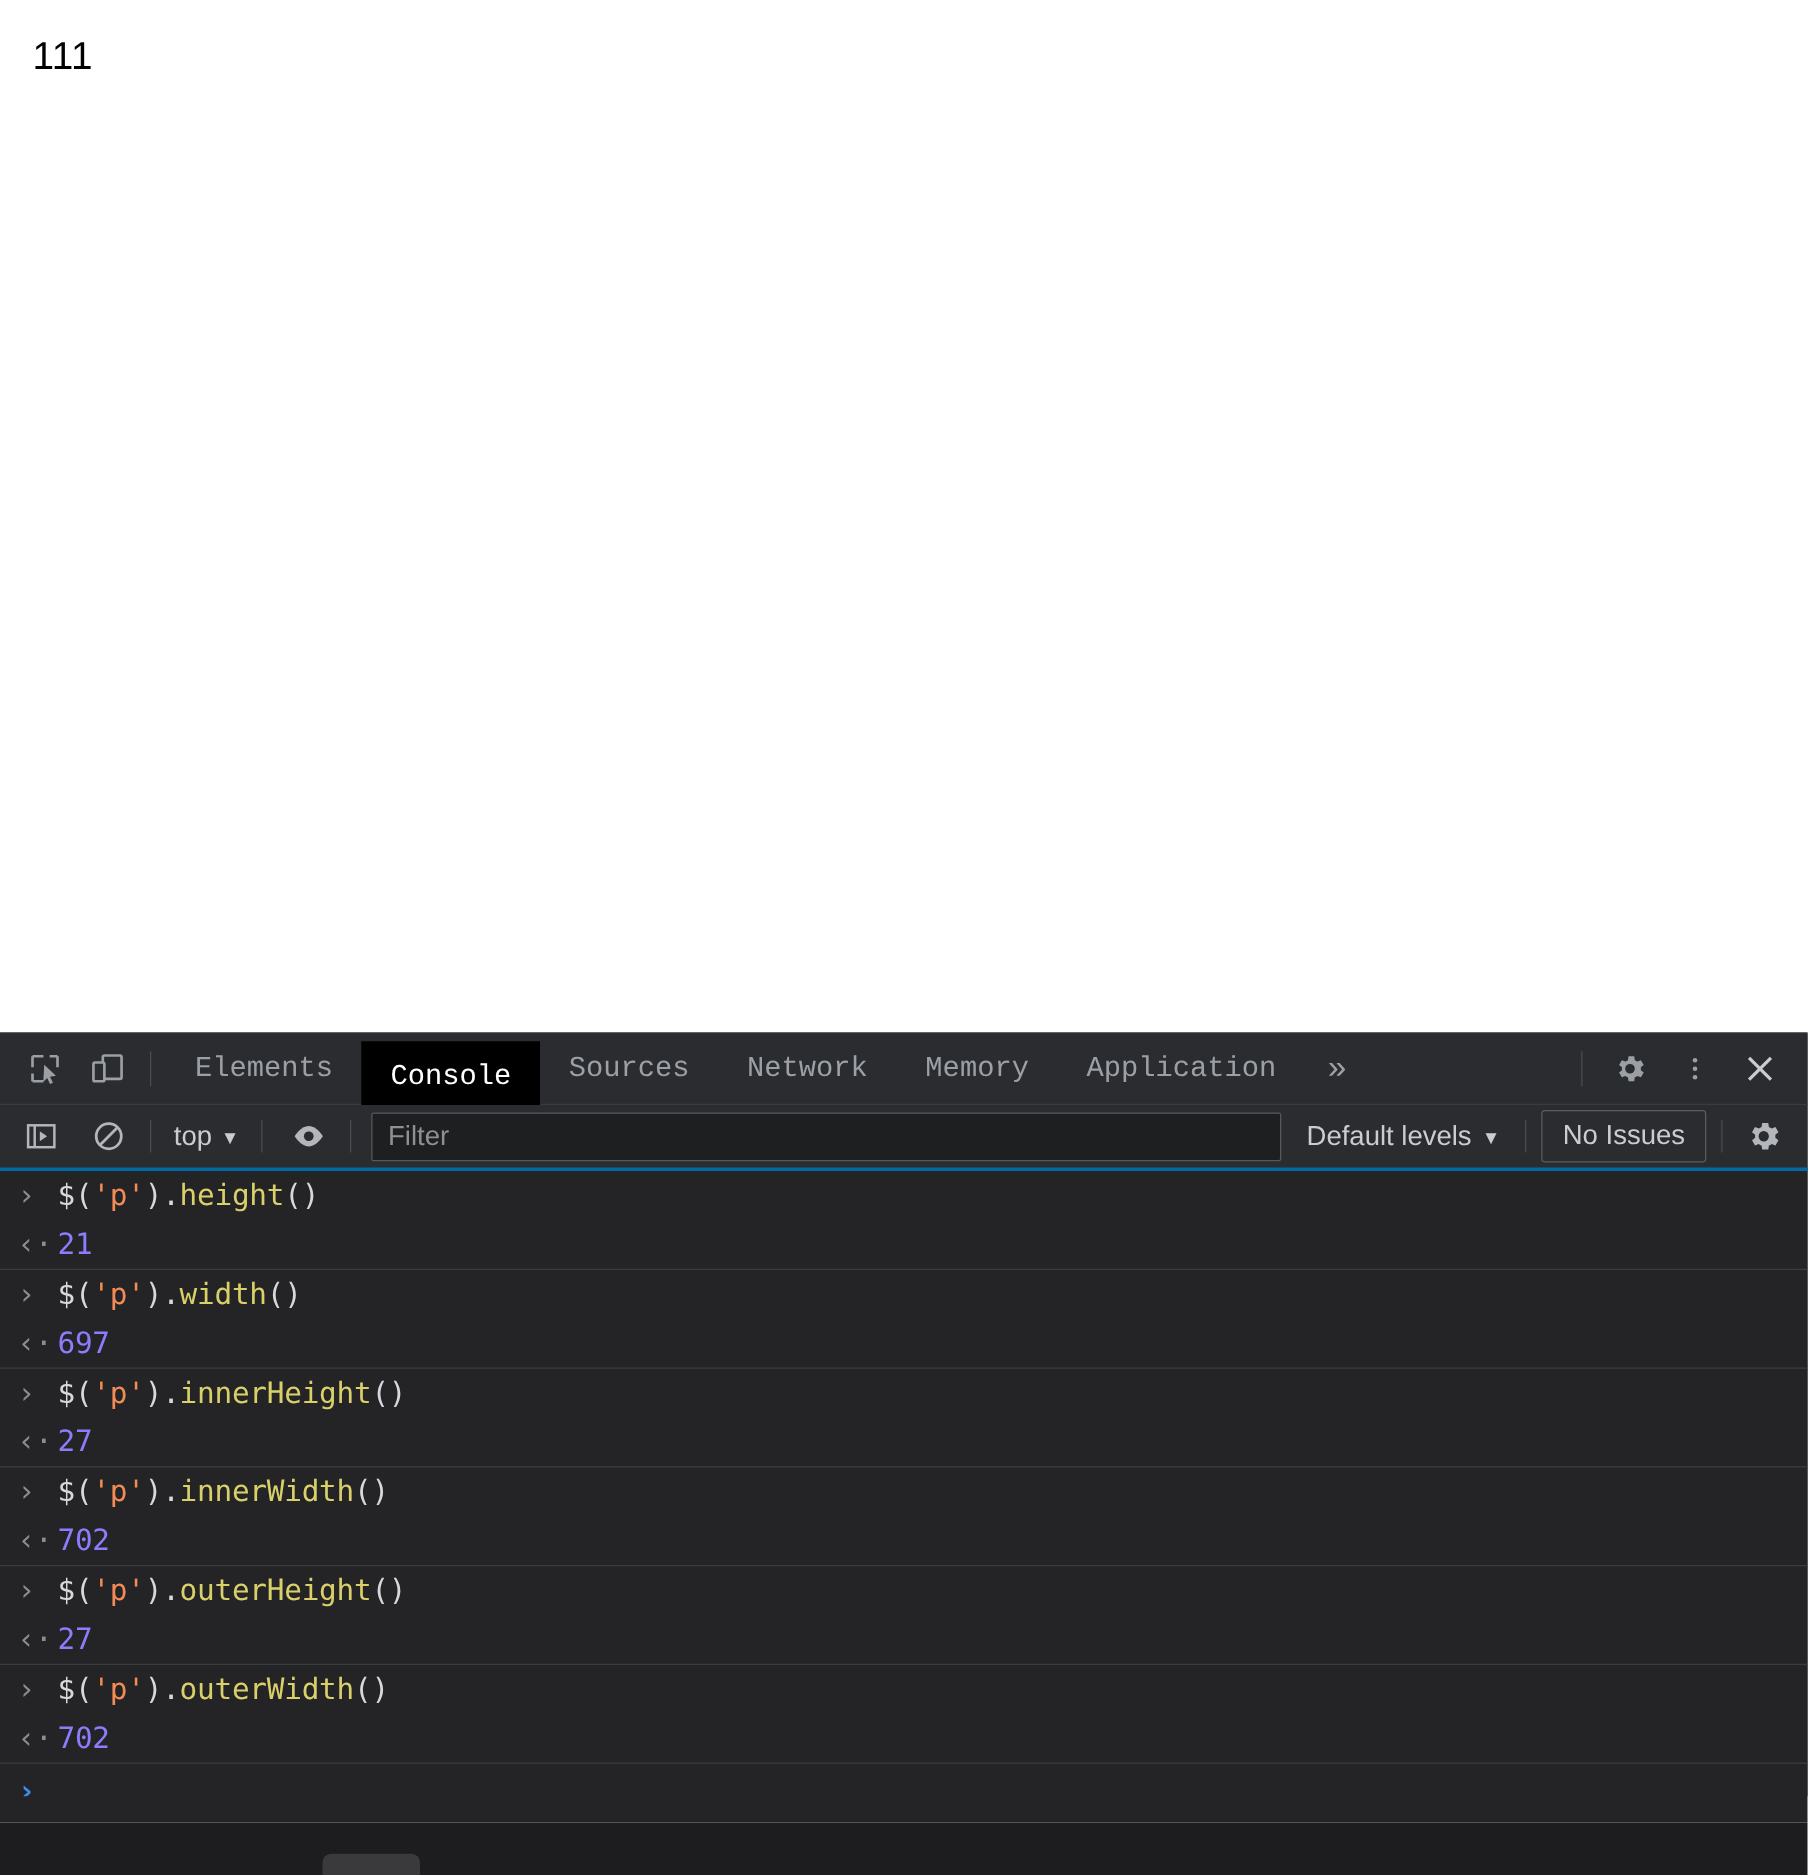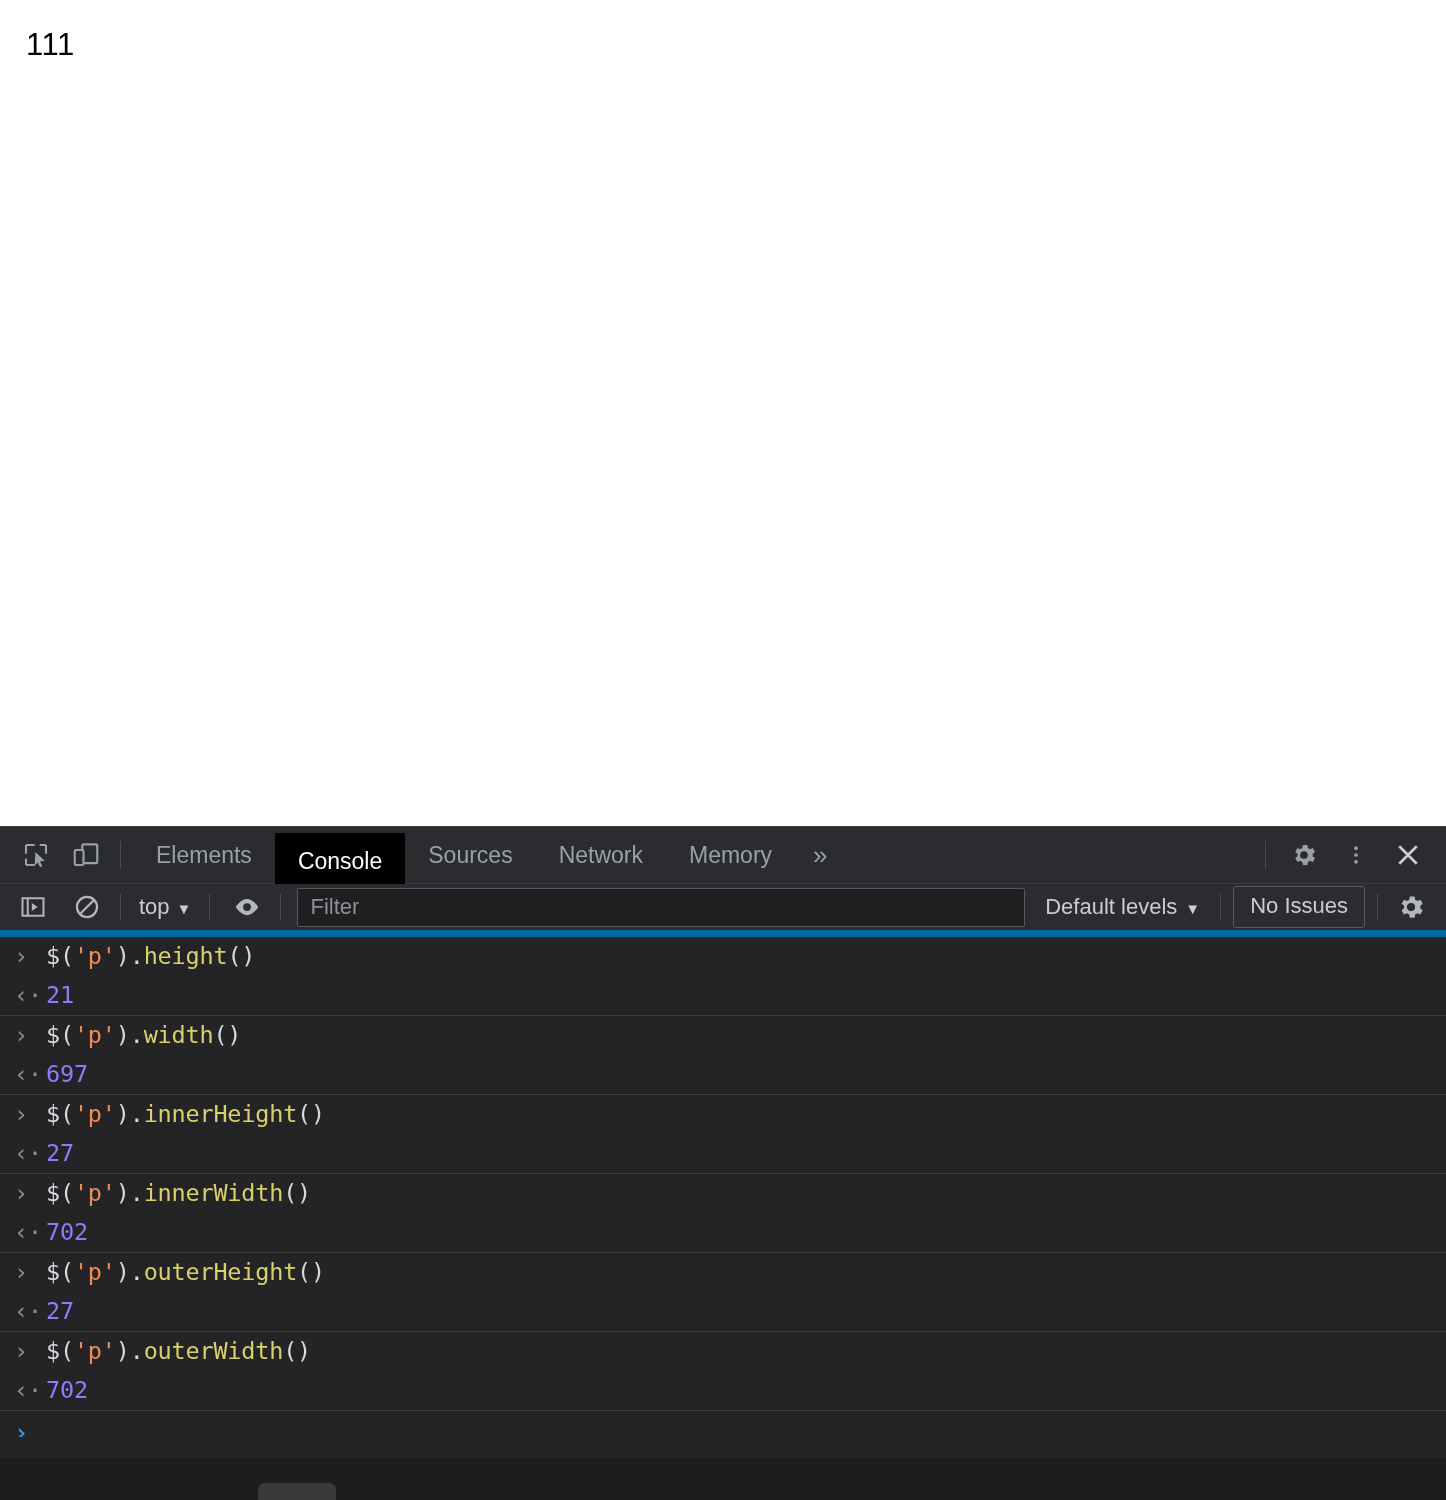--- a/index.html
+++ b/index.html
@@ -43,20 +43,21 @@
   }
 
   
   #devtools-tabbar {
     position: relative;
     height: 57px;
     background: #2b2c2f;
     display: flex;
     align-items: center;
     border-bottom: 1px solid #3a3b3e;
+    font-family: Liberation Mono, monospace;
   }
   .tb-icon-btn {
     width: 44px; height: 44px;
     display: flex; align-items: center; justify-content: center;
     cursor: pointer;
   }
   .tb-icon-btn svg { display: block; }
   #inspect-btn { margin-left: 14px; }
   #device-btn  { margin-left: 6px; }
 
@@ -104,21 +105,21 @@
   }
   #close-x { margin-right: 12px; }
 
   
   #console-toolbar {
     position: relative;
     height: 53px;
     background: #2b2c2f;
     display: flex;
     align-items: center;
-    border-bottom: 7px solid #0369a1;
+    border-bottom: 3px solid #0369a1;
   }
   .ct-icon {
     width: 42px; height: 42px;
     display: flex; align-items: center; justify-content: center;
     cursor: pointer;
   }
   #sidebar-toggle-btn { margin-left: 12px; }
   #clear-console-btn  { margin-left: 12px; }
   #eye-btn            { margin-left: 4px; }
 
@@ -278,20 +279,21 @@
       </svg>
     </div>
 
     <div class="tb-sep"></div>
 
     <div class="tab">Elements</div>
     <div class="tab active">Console</div>
     <div class="tab">Sources</div>
     <div class="tab">Network</div>
     <div class="tab">Memory</div>
+    <div class="tab">Application</div>
     <div class="tab-more">»</div>
 
     <div id="tabbar-right">
       <div class="tb-sep"></div>
 
       <div class="right-icon">
         <svg width="28" height="28" viewBox="0 0 24 24">
           <path fill="#9aa0a6" d="M19.4 13a7.9 7.9 0 0 0 0-2l2-1.6-1.9-3.3-2.4 1a7.7 7.7 0 0 0-1.8-1l-.4-2.6H11l-.4 2.6a7.7 7.7 0 0 0-1.8 1l-2.4-1L4.5 9.4 6.5 11a7.9 7.9 0 0 0 0 2l-2 1.6 1.9 3.3 2.4-1c.55.42 1.16.76 1.8 1l.4 2.6h3.9l.4-2.6c.64-.24 1.25-.58 1.8-1l2.4 1 1.9-3.3-2-1.6zM12 15.3A3.3 3.3 0 1 1 12 8.7a3.3 3.3 0 0 1 0 6.6z"></path>
         </svg>
       </div>

